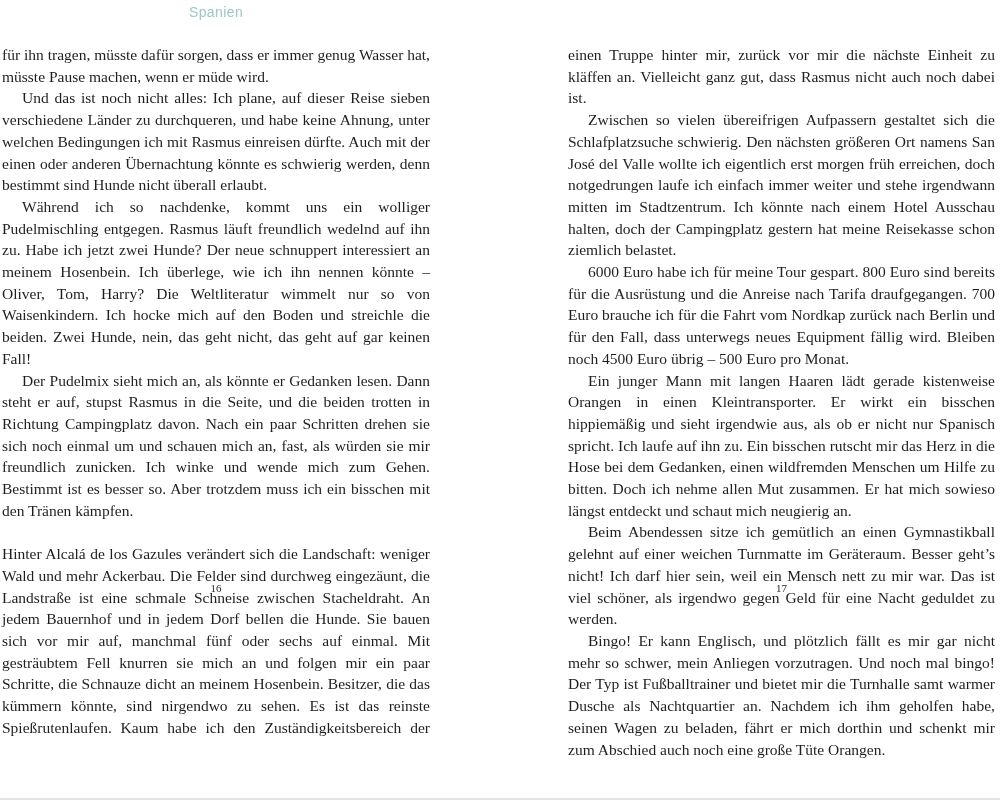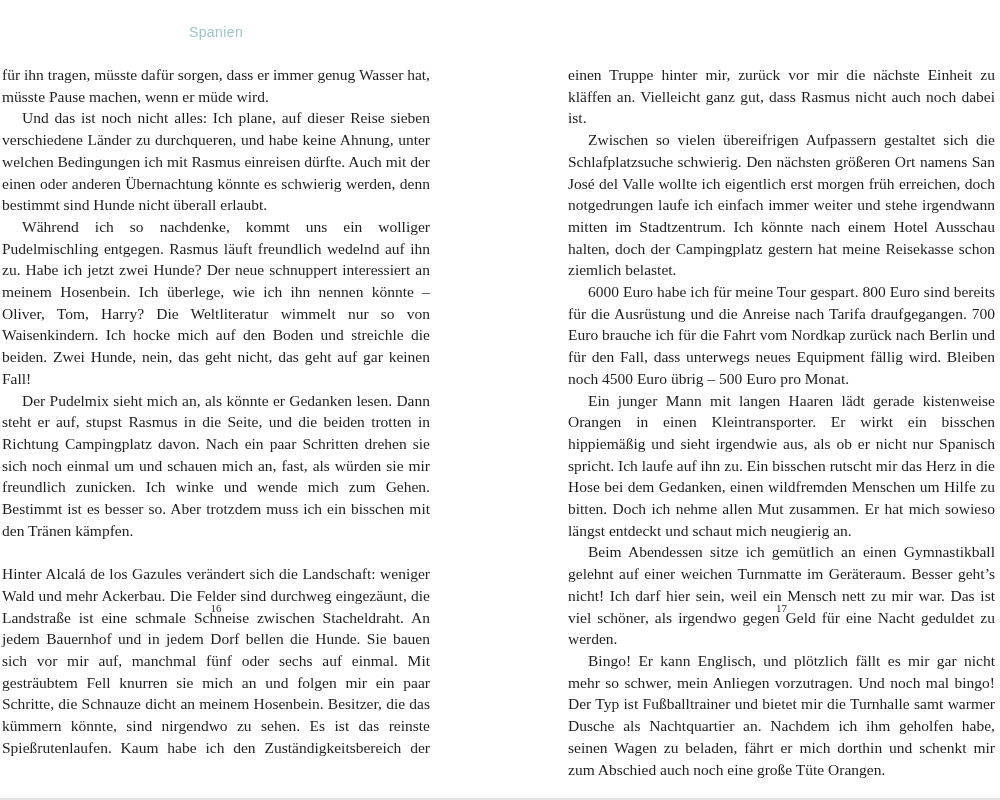--- a/index.html
+++ b/index.html
@@ -13,21 +13,20 @@
     position: relative;
     font-family: "Liberation Serif", serif;
     overflow: hidden;
     border-bottom: 2px solid #e3e3e3;
     box-sizing: border-box;
   }
   .page {
     position: absolute;
     top: 0;
     height: 606px;
-    margin-top: 20px;
   }
   .page-left  { left: 2px;   width: 428px; }
   .page-right { left: 568px; width: 427px; }
 
   .running-header {
     position: absolute;
     top: 4px;
     left: 0;
     width: 100%;
     text-align: center;

